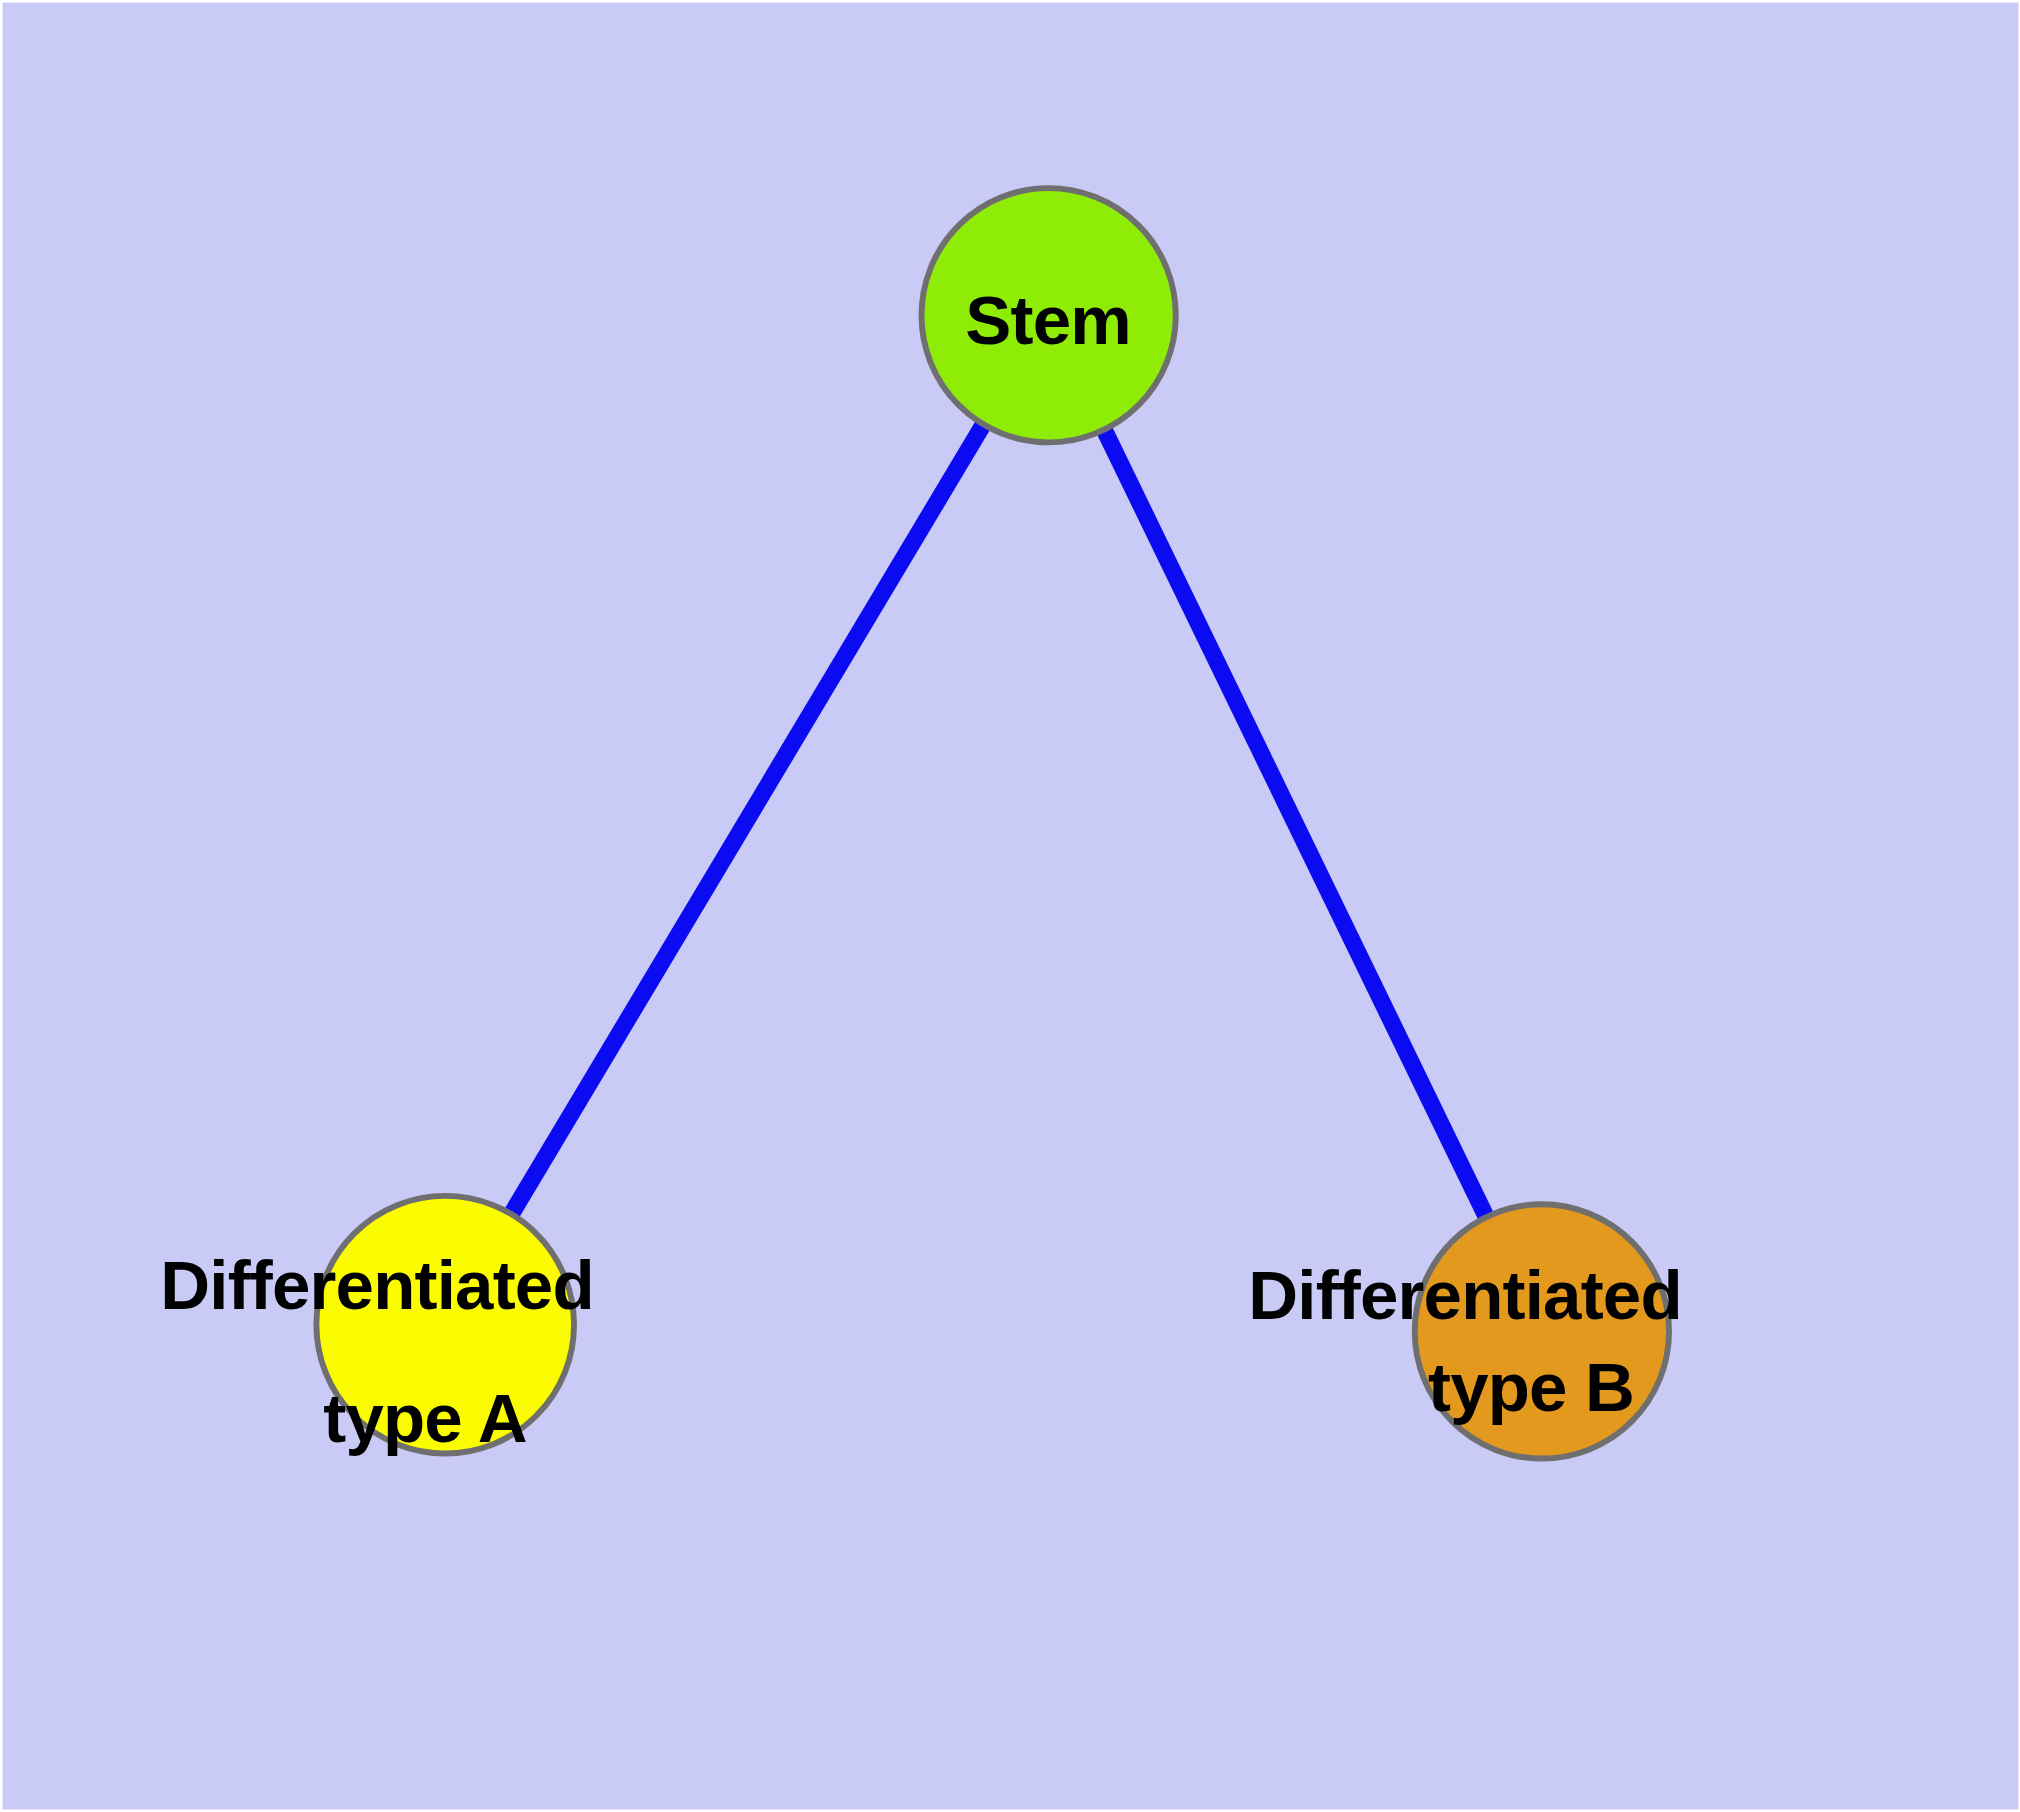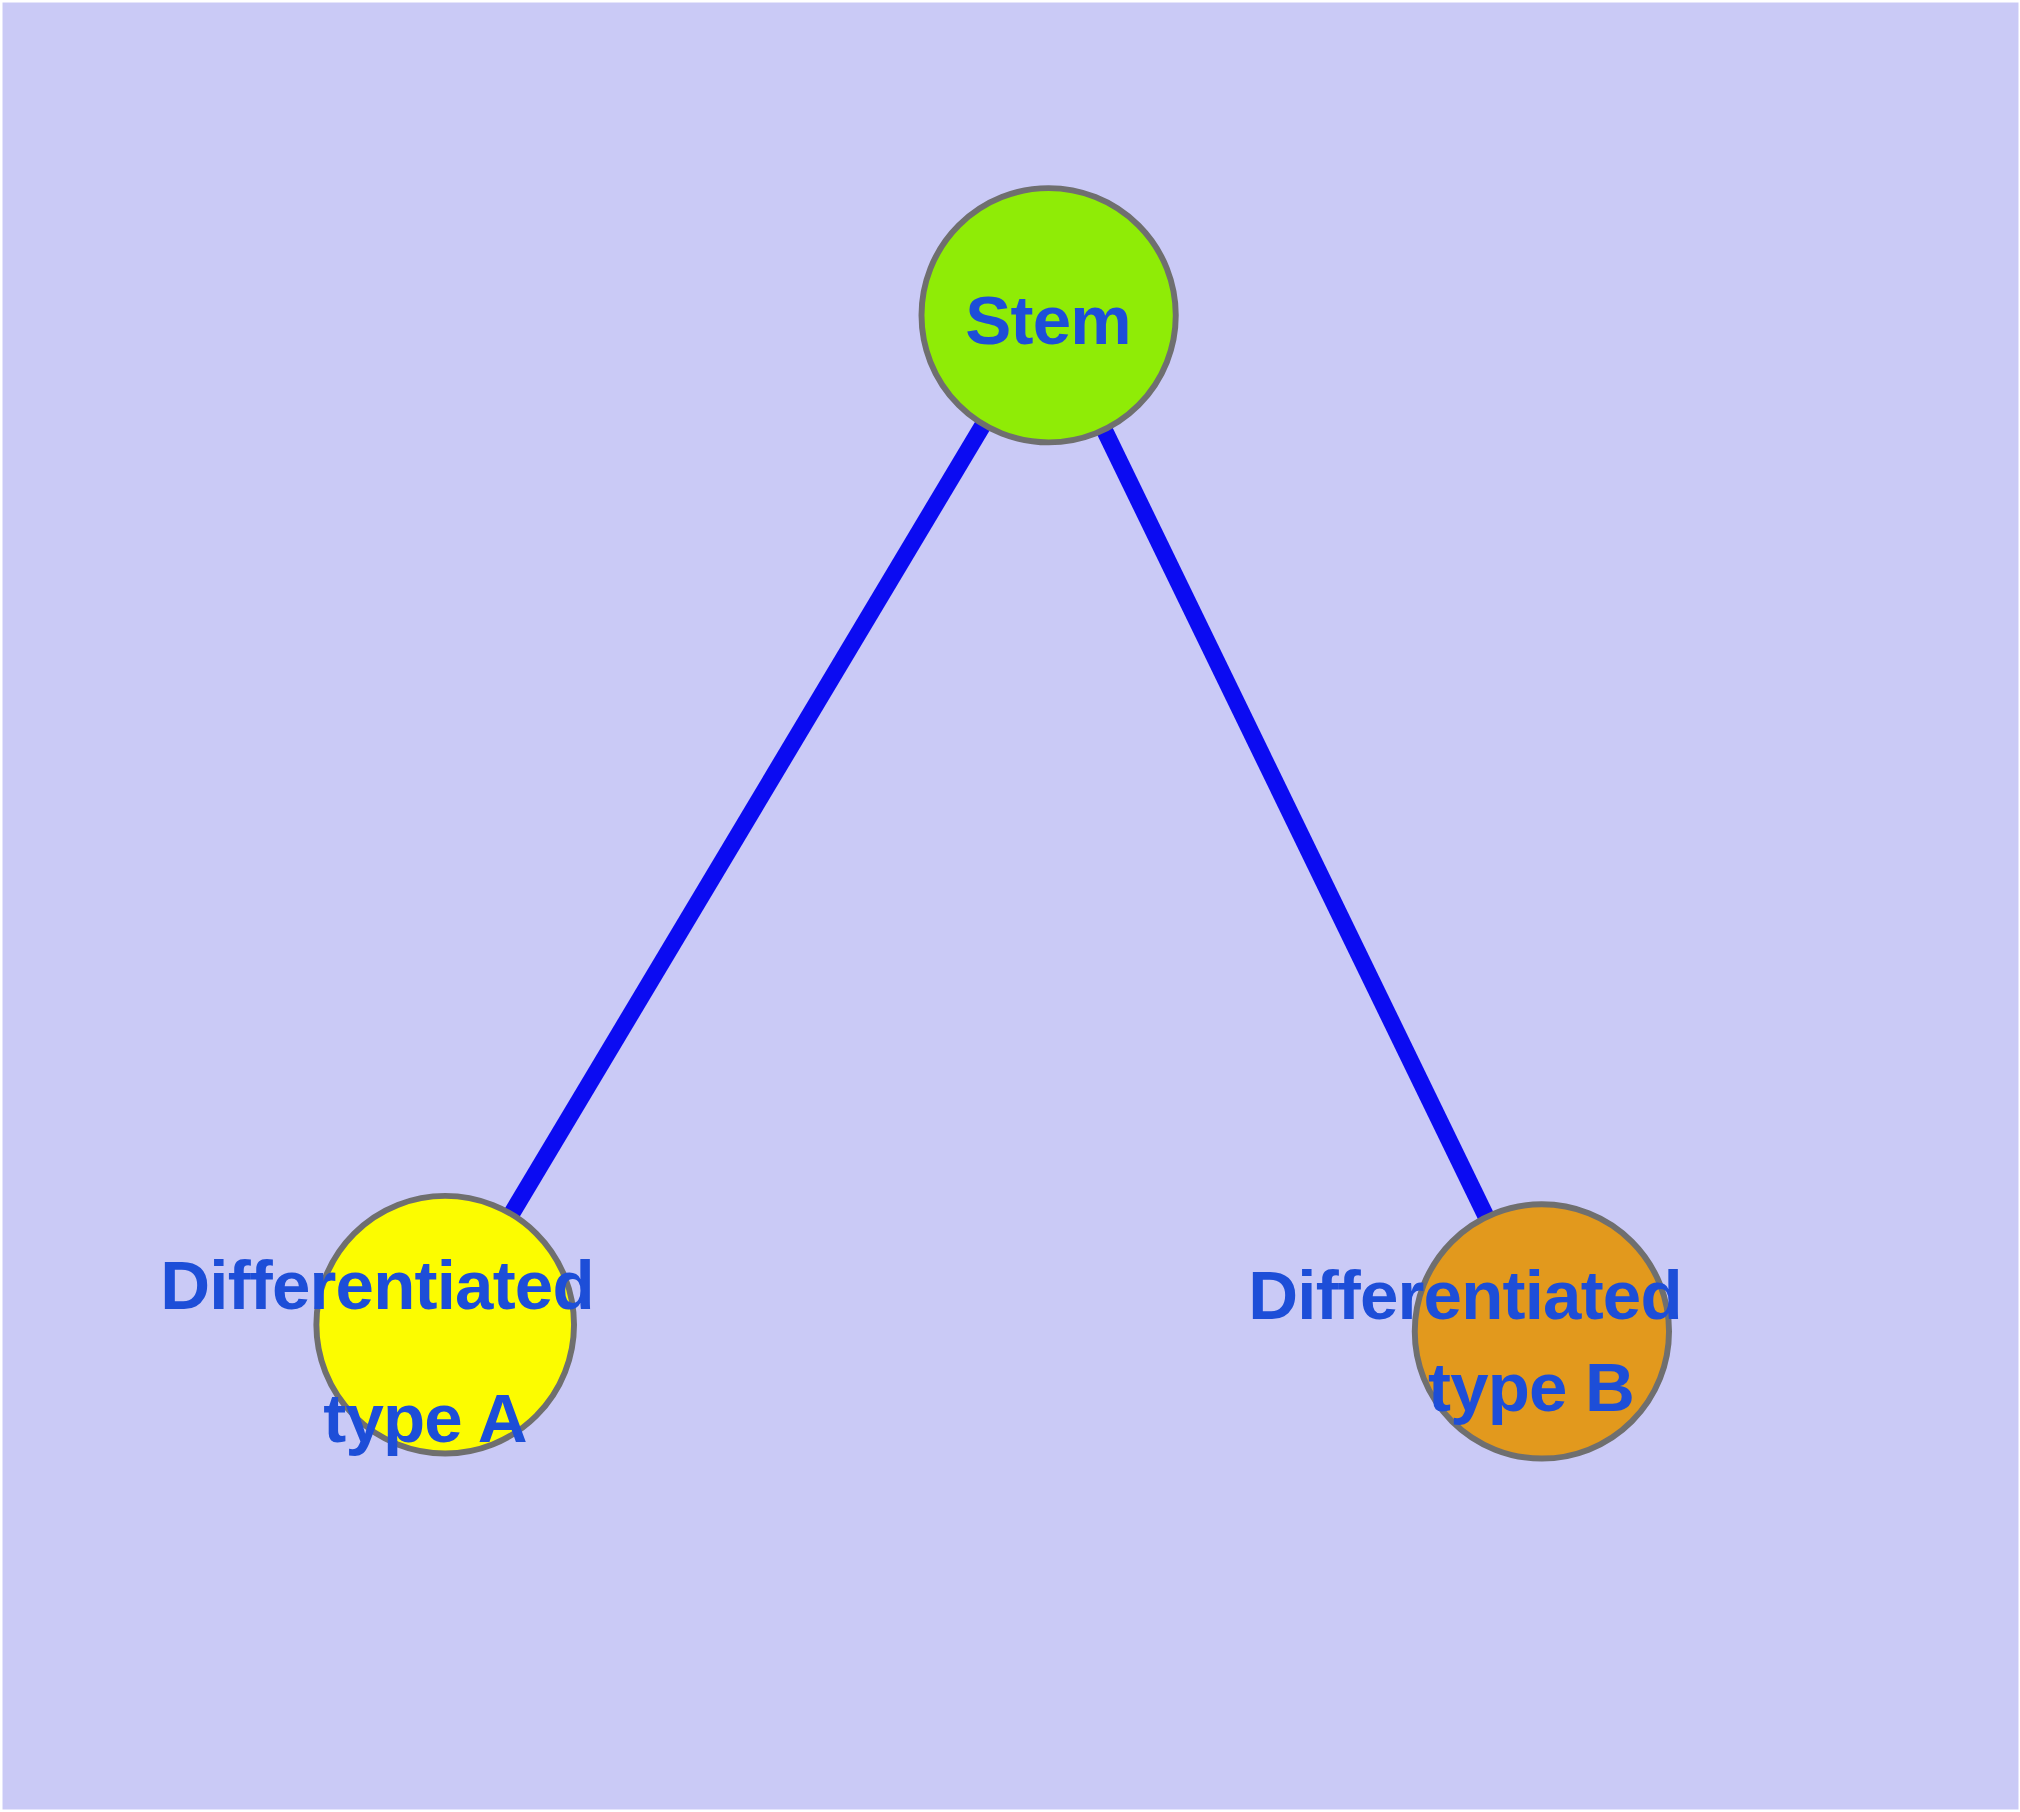--- a/index.html
+++ b/index.html
@@ -34,21 +34,21 @@
     stroke: #6f6f6f;
     stroke-width: 7px;
   }
   .node-label {
     position: absolute;
     transform: translate(-50%, -50%);
     white-space: nowrap;
     font-weight: bold;
     font-size: 69px;
     line-height: 1;
-    color: #1d4ed8;
+    color: #000000;
     letter-spacing: -0.8px;
   }
 </style>
 </head>
 <body>
 
 <div class="canvas">
 
   <svg class="graph-svg" viewBox="0 0 2384 2138" xmlns="http://www.w3.org/2000/svg">
 

